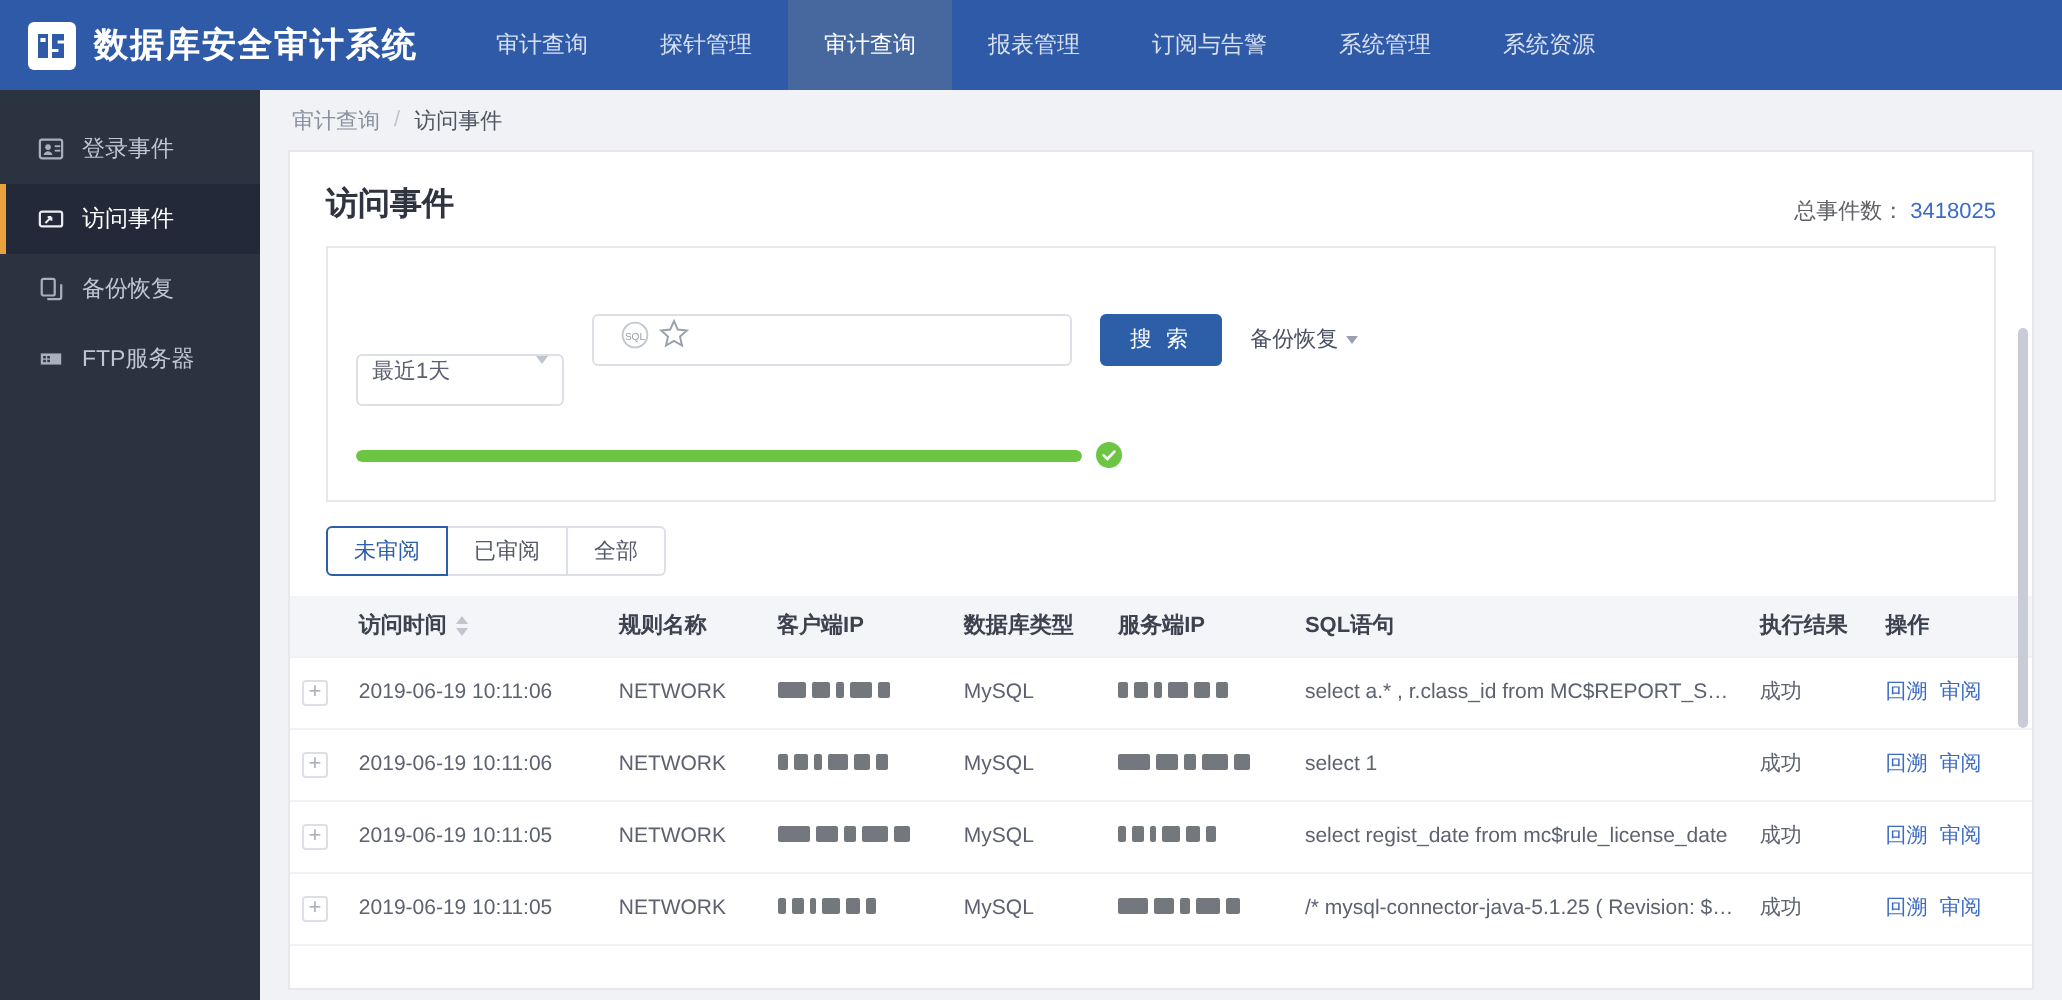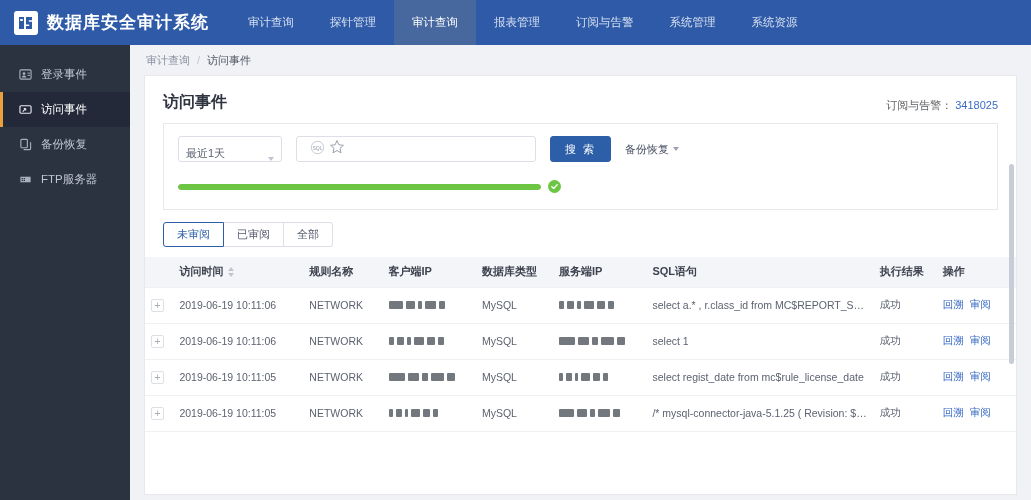--- a/index.html
+++ b/index.html
@@ -78,22 +78,22 @@
   .total { font-size: 11px; color: #606266; }
   .total .num { color: #3b6bc4; margin-left: 3px; }
 
   
   .search-card {
     margin: 0 18px; border: 1px solid #e8e8ec; padding: 12px 14px 16px 14px;
   }
   .search-row { display: flex; align-items: center; }
   .select {
     width: 104px; height: 26px; border: 1px solid #dcdfe6; border-radius: 3px;
-    display: flex; align-items: flex-end; justify-content: space-between;
-    padding: 0 7px; font-size: 11px; color: #5a6070; background: #fff; cursor: pointer;
+    display: flex; align-items: flex-start; justify-content: space-between;
+    padding: 0 7px; font-size: 11px; color: #5a6070; background: #fff; cursor: pointer; margin-top: 41px;
   }
   .caret { border-left: 3.5px solid transparent; border-right: 3.5px solid transparent;
            border-top: 4px solid #bfc4cf; }
   .search-input-wrap {
     margin-left: 14px; flex: 0 0 240px; height: 26px; border: 1px solid #dcdfe6;
     border-radius: 3px; display: flex; align-items: center; padding: 0 6px 0 9px;
     background: #fff;
   }
   .search-input {
     border: none; outline: none; flex: 1; font-size: 11px; color: #303133;
@@ -268,21 +268,21 @@
       <span class="crumb">审计查询</span>
       <span class="sep">/</span>
       <span class="crumb current">访问事件</span>
     </div>
 
     <div class="panel">
 
       <div class="panel-head">
         <div class="page-title">访问事件</div>
         <div class="total">
-          <span>订阅与告警：</span><span class="num">3418025</span>
+          <span>总事件数：</span><span class="num">3418025</span>
         </div>
       </div>
 
       <div class="search-card">
         <div class="search-row">
           <div class="select">
             <span>最近1天</span>
             <span class="caret"></span>
           </div>
 

